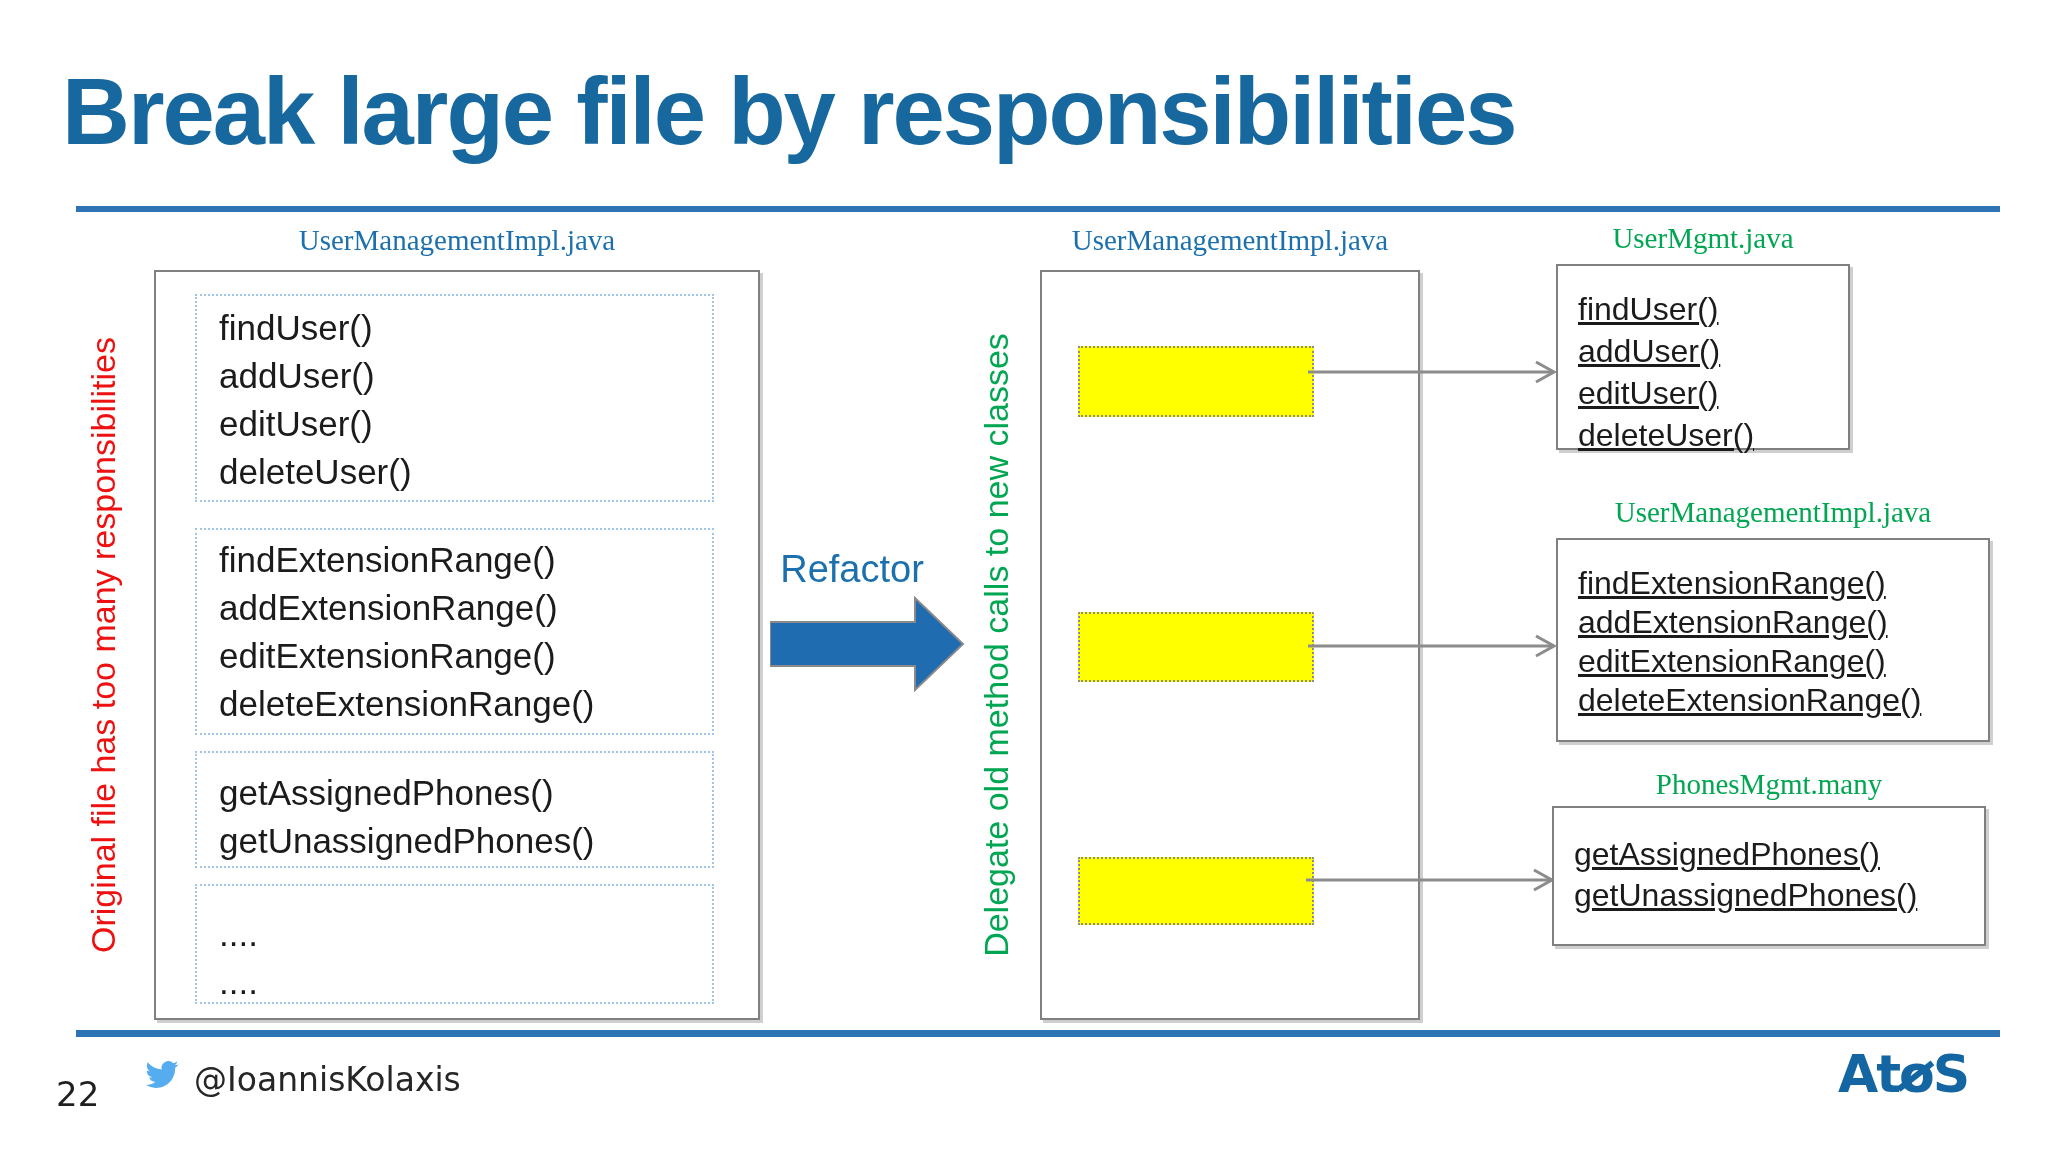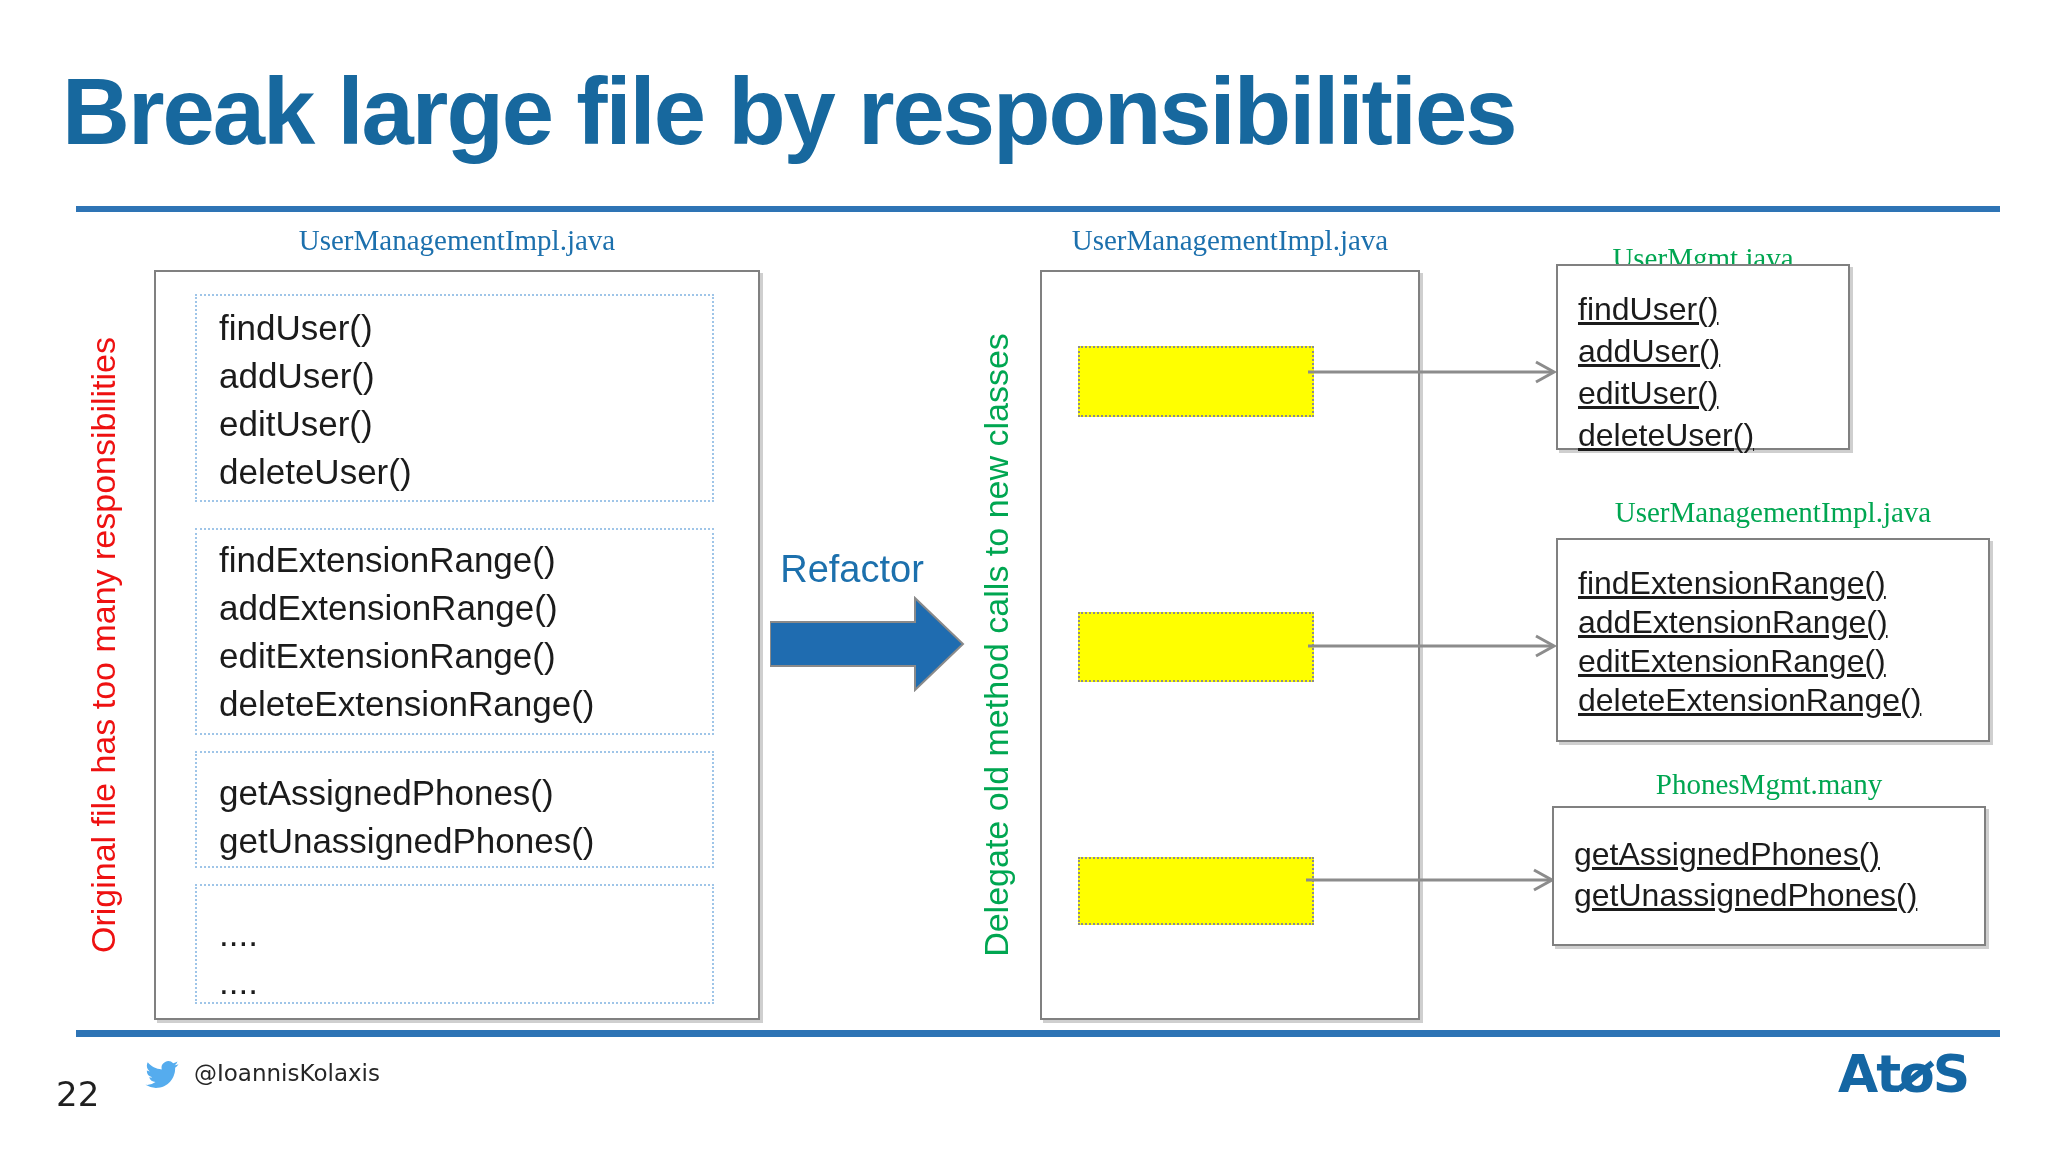--- a/index.html
+++ b/index.html
@@ -44,33 +44,33 @@
                   font-size:38px;color:#1c70ad;font-family:"Liberation Sans",sans-serif;}
   .refactor-arrow{position:absolute;left:770px;top:596px;}
 
   .connector{position:absolute;}
   .c1{left:1308px;top:358px;}
   .c2{left:1308px;top:632px;}
   .c3{left:1306px;top:866px;}
 
   .hdr-left{left:154px;top:224px;width:606px;}
   .hdr-mid{left:1040px;top:224px;width:380px;}
-  .hdr-r1{left:1556px;top:222px;width:294px;margin-top:20px;}
+  .hdr-r1{left:1556px;top:222px;width:294px;}
   .hdr-r2{left:1556px;top:496px;width:434px;}
   .hdr-r3{left:1552px;top:768px;width:434px;}
 
   .rbox{font-size:32px;color:#1b1b1b;}
   .rbox1{left:1556px;top:264px;width:294px;height:186px;padding:22px 0 0 20px;line-height:42px;}
   .rbox2{left:1556px;top:538px;width:434px;height:204px;padding:24px 0 0 20px;line-height:39px;}
   .rbox3{left:1552px;top:806px;width:434px;height:140px;padding:26px 0 0 20px;line-height:41px;}
 
   .page-number{position:absolute;left:56px;top:1074px;font-size:34px;color:#1f1f1f;
                font-family:"DejaVu Sans",sans-serif;}
   .twitter-icon{position:absolute;left:142px;top:1058px;}
-  .twitter-handle{position:absolute;left:194px;top:1060px;font-size:23px;color:#262626;
+  .twitter-handle{position:absolute;left:194px;top:1060px;font-size:33px;color:#262626;
                   font-family:"DejaVu Sans",sans-serif;}
 
   .atos-logo{position:absolute;left:1838px;top:1048px;font-family:"DejaVu Sans",sans-serif;
              font-size:52px;font-weight:700;color:#1466a3;letter-spacing:-2px;line-height:1;}
   .atos-o{position:relative;display:inline-block;}
   .atos-o::after{content:"";position:absolute;left:-14%;top:48%;width:128%;height:6px;
                  background:#1466a3;transform:rotate(-38deg);}
 </style>
 </head>
 <body>

